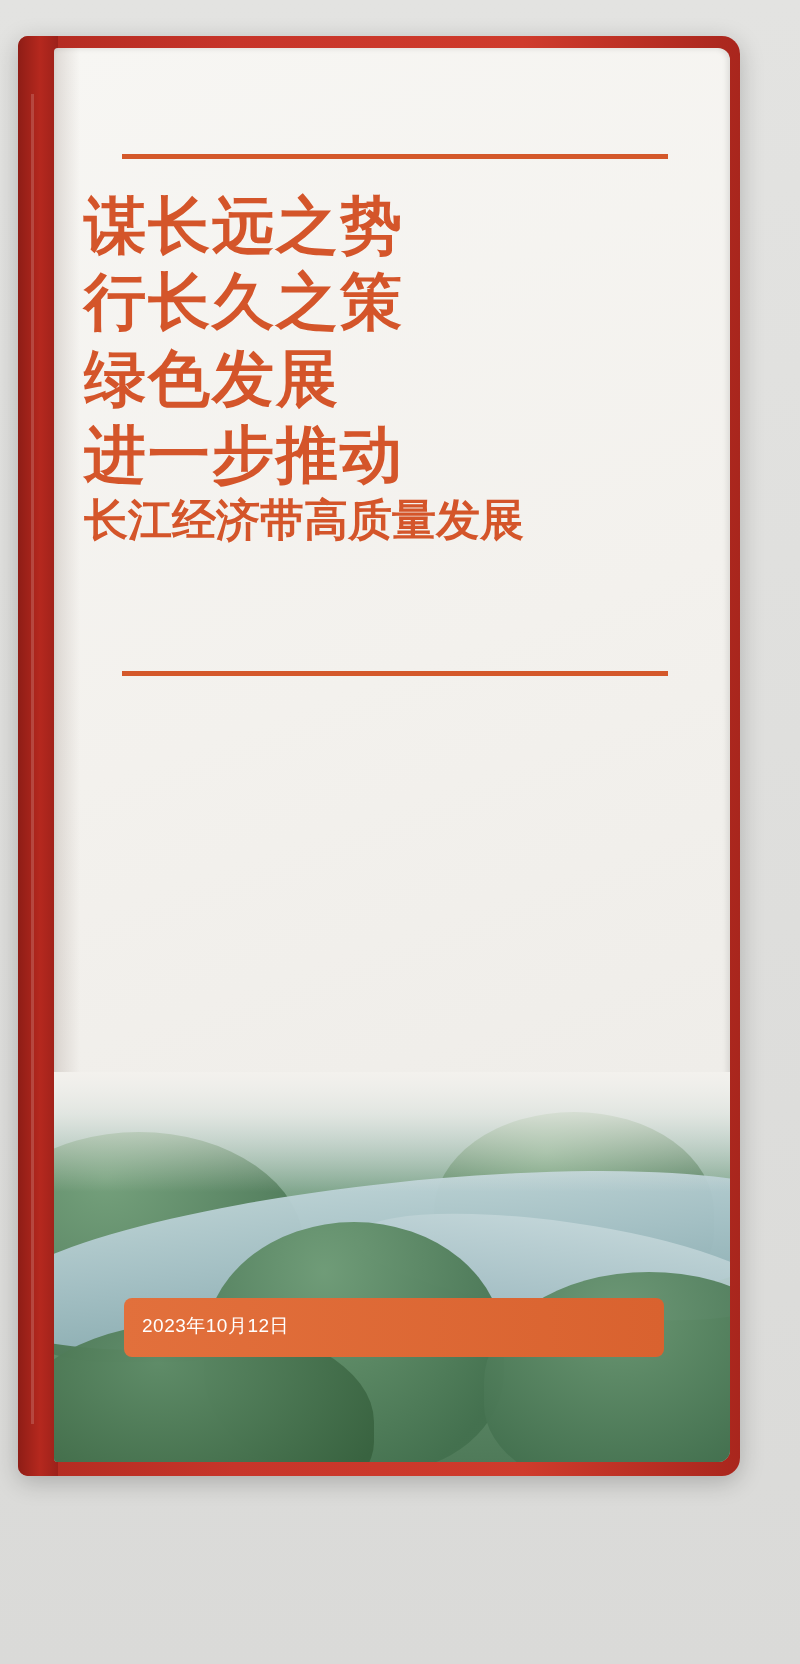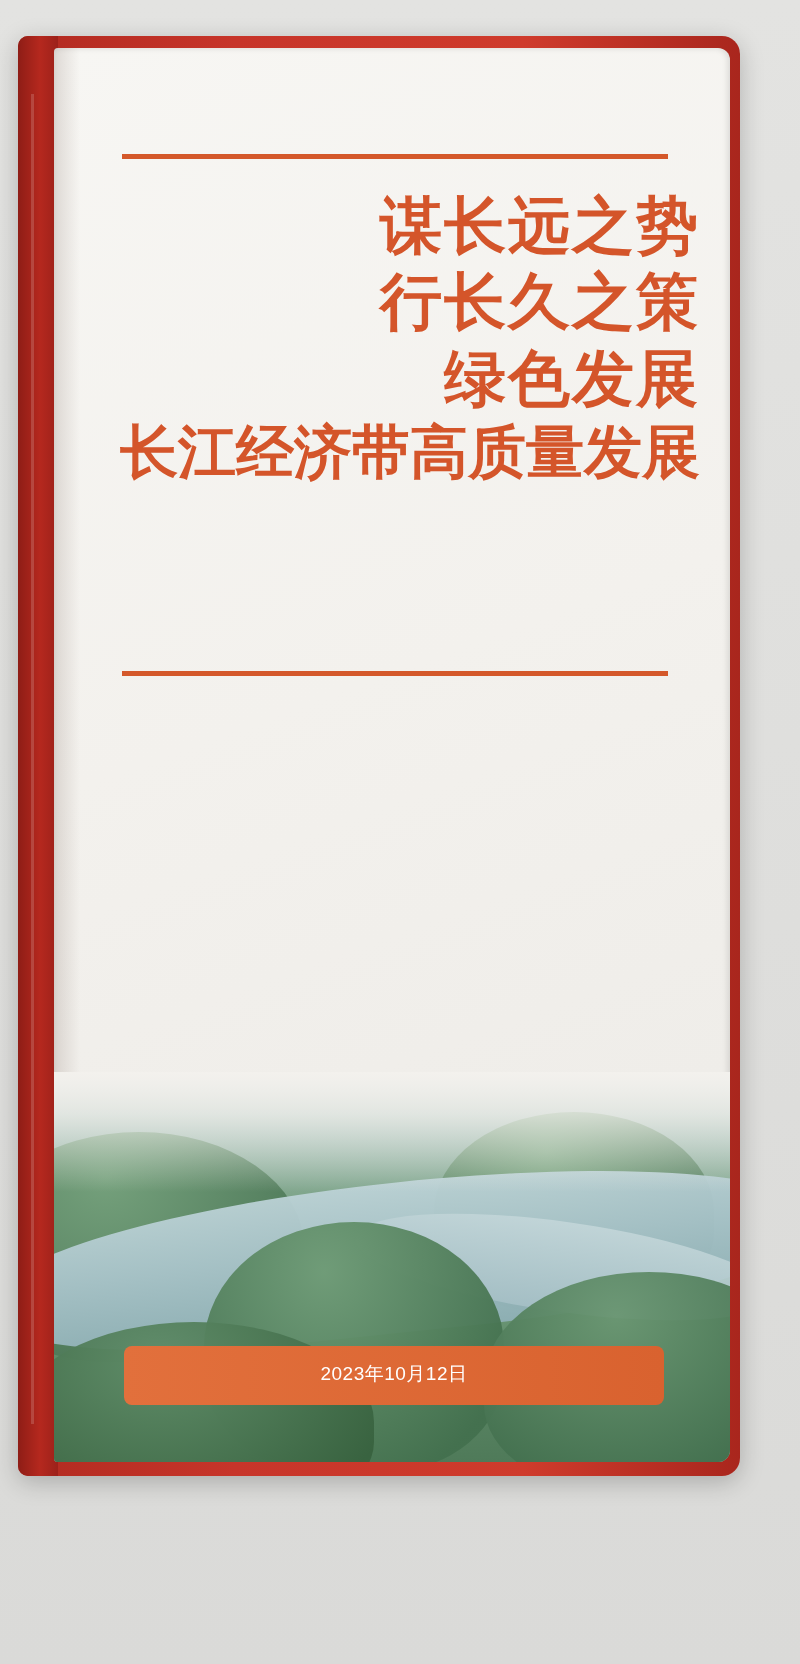--- a/index.html
+++ b/index.html
@@ -128,32 +128,32 @@
     background: #d4582a;
   }
   .rule.top { top: 106px; }
   .rule.bottom { top: 623px; }
 
   .headline {
     position: absolute;
     left: 30px;
     top: 140px;
     width: 616px;
-    text-align: right;
+    text-align: left;
     color: #d4552a;
     font-family: "DejaVu Sans", sans-serif;
     font-weight: bold;
     letter-spacing: 2px;
   }
   .headline .l {
     display: block;
     line-height: 1.23;
   }
   .headline .l1, .headline .l2, .headline .l3, .headline .l4 { font-size: 62px; }
-  .headline .l5 { font-size: 58px; letter-spacing: 0px; }
+  .headline .l5 { font-size: 44px; letter-spacing: 0px; }
 
   .body-text {
     position: absolute;
     left: 62px;
     top: 700px;
     width: 556px;
     font-family: "DejaVu Serif", serif;
     font-size: 37px;
     line-height: 1.42;
     color: #1d1d1d;
@@ -165,22 +165,21 @@
   .caption {
     position: absolute;
     left: 70px;
     top: 1250px;
     width: 540px;
     background: linear-gradient(90deg,#e2703c 0%, #d9622f 100%);
     border-radius: 8px;
     padding: 14px 18px 16px 18px;
     box-sizing: border-box;
     color: #fff;
-    text-align: center;
-    margin-top: 48px;
+    text-align: left;
   }
   .caption .date {
     font-size: 19px;
     line-height: 1.5;
     letter-spacing: 0.5px;
   }
   .caption .line {
     font-size: 19px;
     line-height: 1.6;
     letter-spacing: 0.3px;
@@ -245,20 +244,21 @@
       </div>
 
       <div class="content">
 
         <div class="rule top"></div>
 
         <div class="headline">
           <span class="l l1">谋长远之势</span>
           <span class="l l2">行长久之策</span>
           <span class="l l3">绿色发展</span>
+          <span class="l l4">进一步推动</span>
           <span class="l l5">长江经济带高质量发展</span>
         </div>
 
         <div class="rule bottom"></div>
 
 
         <div class="caption">
           <div class="date">2023年10月12日</div>
         </div>
 

